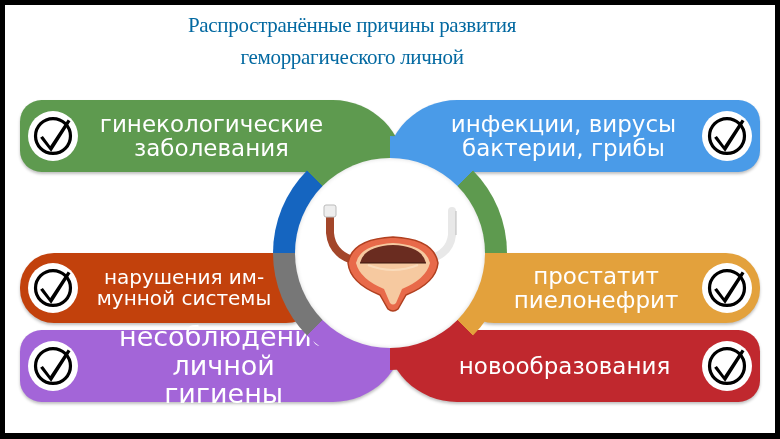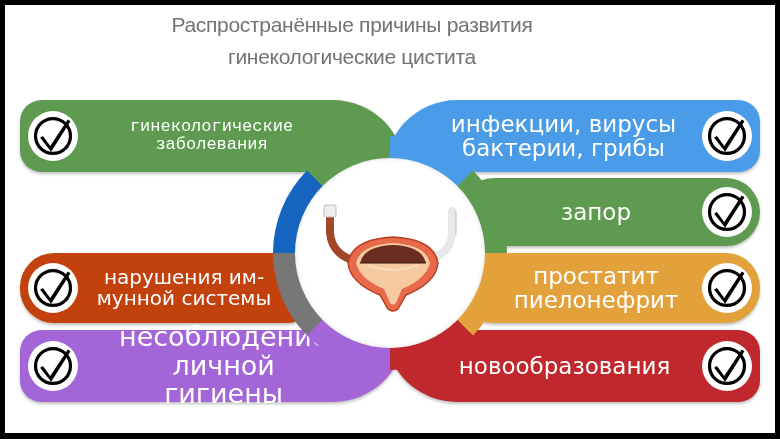--- a/index.html
+++ b/index.html
@@ -1,45 +1,45 @@
 <!DOCTYPE html>
 <html><head>
 <meta charset="utf-8">
 <style>
   html, body { margin:0; padding:0; }
   body { width:780px; height:439px; background:#000; position:relative; overflow:hidden; font-family:"DejaVu Sans", sans-serif; }
   .canvas { position:absolute; left:5px; top:5px; width:770px; height:428px; background:#fff; overflow:hidden; }
-  .title { position:absolute; left:0; width:694px; text-align:center; color:#737373; font-family:Liberation Sans, sans-serif; font-size:21px; letter-spacing:-0.3px; }
+  .title { position:absolute; left:0; width:694px; text-align:center; color:#0369a1; font-family:Liberation Serif, serif; font-size:21px; letter-spacing:-0.3px; }
   .t1 { top:8px; }
   .t2 { top:40px; }
   .bar { position:absolute; height:68px; border-radius:34px; display:flex; align-items:center; color:#fff; box-shadow: 0 2px 3px rgba(0,0,0,0.25); }
   .bar .txt { font-family:"DejaVu Sans", sans-serif; font-weight:normal; text-align:center; line-height:1.05; white-space:pre-line; flex:1; }
   .check { width:50px; height:50px; border-radius:50%; background:#fff; display:flex; align-items:center; justify-content:center; flex:none; }
   .check svg { width:46px; height:46px; display:block; }
   .left .check { margin-left:8px; }
   .right .check { margin-right:8px; }
   .ring { position:absolute; left:268px; top:131px; width:234px; height:234px; border-radius:50%; }
   .inner { position:absolute; left:290px; top:153px; width:190px; height:190px; border-radius:50%; background:#fff; box-shadow: inset 0 0 4px rgba(0,0,0,0.15); }
   .bladder { position:absolute; left:313px; top:198px; width:150px; height:110px; }
 </style>
 </head>
 <body>
 
 <div class="canvas">
   <div class="title t1">Распространённые причины развития</div>
-  <div class="title t2">гинекологические цистита</div>
+  <div class="title t2">геморрагического личной</div>
 
   <div class="bar left" style="left:15px; top:95px; width:385px; height:72px; background:#5e9a4f; border-radius:36px 120px 0 36px;">
     <span class="check">
         <svg viewBox="0 0 50 50">
           <circle cx="25" cy="25" r="19" fill="none" stroke="#000" stroke-width="3.5"></circle>
           <path d="M14 25 L22 36 L41 7 L44 9 L23 42 L11 27 Z" fill="#000"></path>
         </svg>
       </span>
-    <span class="txt" style="font-size:17px; margin-right:60px;font-family:Liberation Mono, monospace;">гинекологические
+    <span class="txt" style="font-size:23px; margin-right:60px;">гинекологические
 заболевания</span>
   </div>
   <div class="bar left" style="left:15px; top:248px; width:300px; height:70px; background:#c2410c;">
     <span class="check">
         <svg viewBox="0 0 50 50">
           <circle cx="25" cy="25" r="19" fill="none" stroke="#000" stroke-width="3.5"></circle>
           <path d="M14 25 L22 36 L41 7 L44 9 L23 42 L11 27 Z" fill="#000"></path>
         </svg>
       </span>
     <span class="txt" style="font-size:20px; margin-right:30px;">нарушения им-
@@ -52,29 +52,20 @@
           <path d="M14 25 L22 36 L41 7 L44 9 L23 42 L11 27 Z" fill="#000"></path>
         </svg>
       </span>
     <span class="txt" style="font-size:27px; margin-right:80px;padding-left:41px;">несоблюдение
 личной гигиены</span>
   </div>
 
   <div class="bar right" style="left:380px; top:95px; width:375px; height:72px; background:#4a9be8; border-radius:120px 36px 36px 0;">
     <span class="txt" style="font-size:23px; margin-left:40px;">инфекции, вирусы
 бактерии, грибы</span>
-    <span class="check">
-        <svg viewBox="0 0 50 50">
-          <circle cx="25" cy="25" r="19" fill="none" stroke="#000" stroke-width="3.5"></circle>
-          <path d="M14 25 L22 36 L41 7 L44 9 L23 42 L11 27 Z" fill="#000"></path>
-        </svg>
-      </span>
-  </div>
-  <div class="bar right" style="left:455px; top:173px; width:300px; height:68px; background:#5e9a4f;">
-    <span class="txt" style="font-size:23px; margin-left:30px;">запор</span>
     <span class="check">
         <svg viewBox="0 0 50 50">
           <circle cx="25" cy="25" r="19" fill="none" stroke="#000" stroke-width="3.5"></circle>
           <path d="M14 25 L22 36 L41 7 L44 9 L23 42 L11 27 Z" fill="#000"></path>
         </svg>
       </span>
   </div>
   <div class="bar right" style="left:455px; top:248px; width:300px; height:70px; background:#e3a13c;justify-content:flex-end;">
     <span class="txt" style="font-size:23px; margin-left:30px;">простатит
 пиелонефрит</span>

